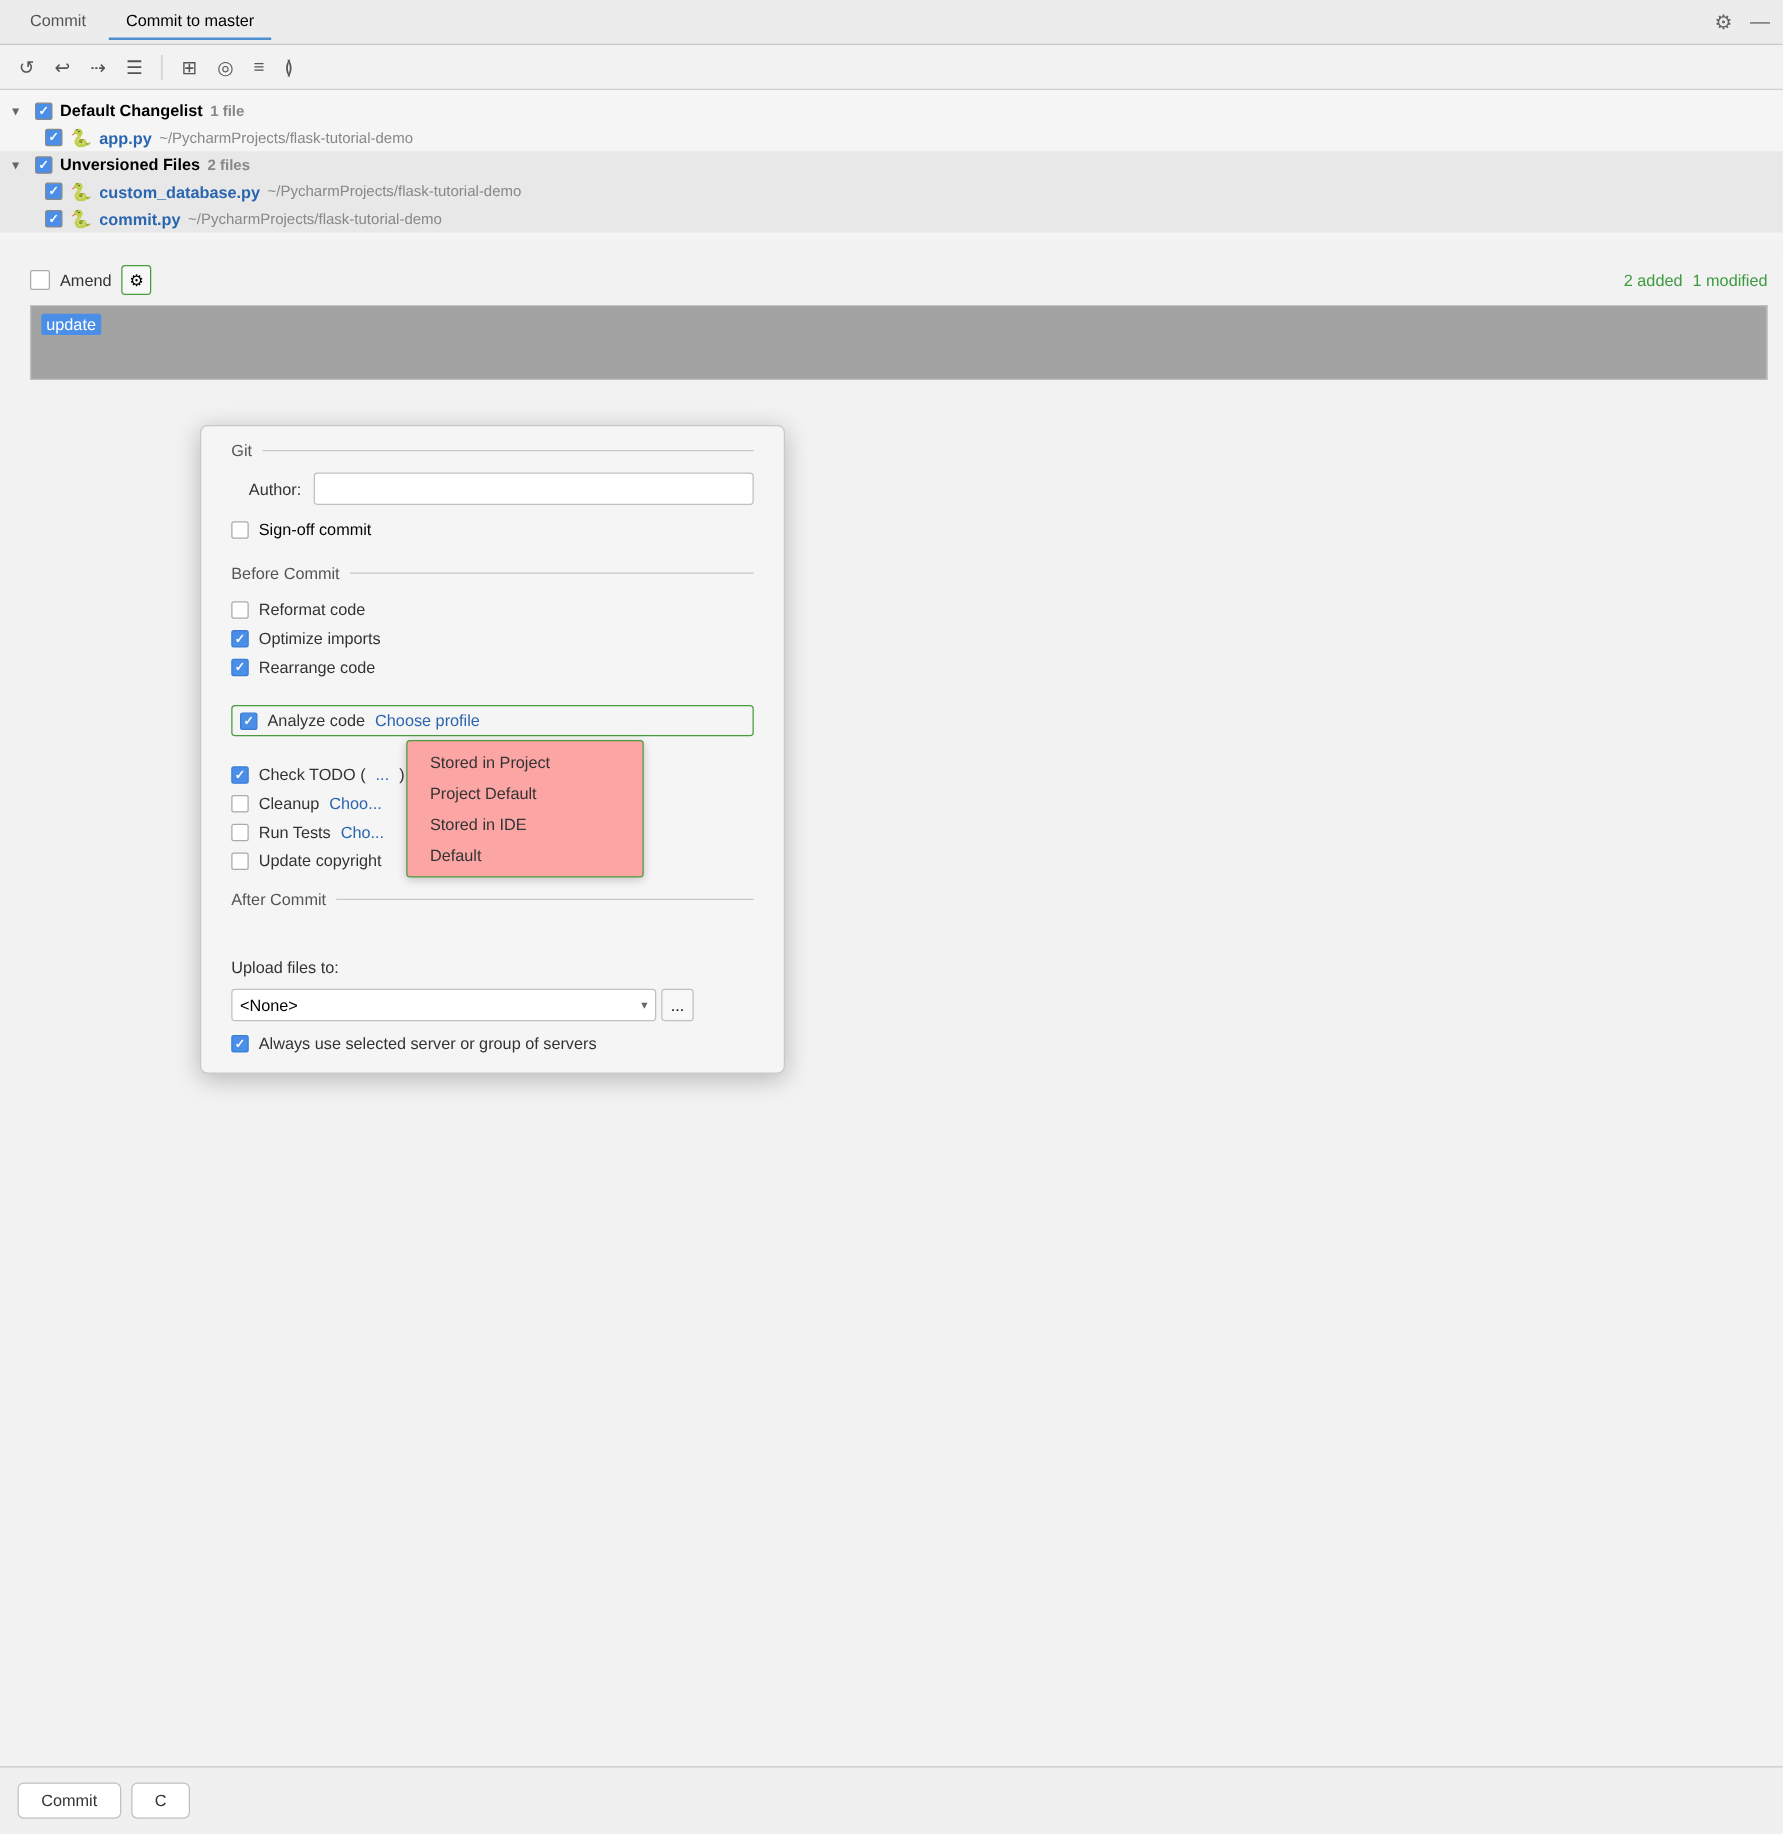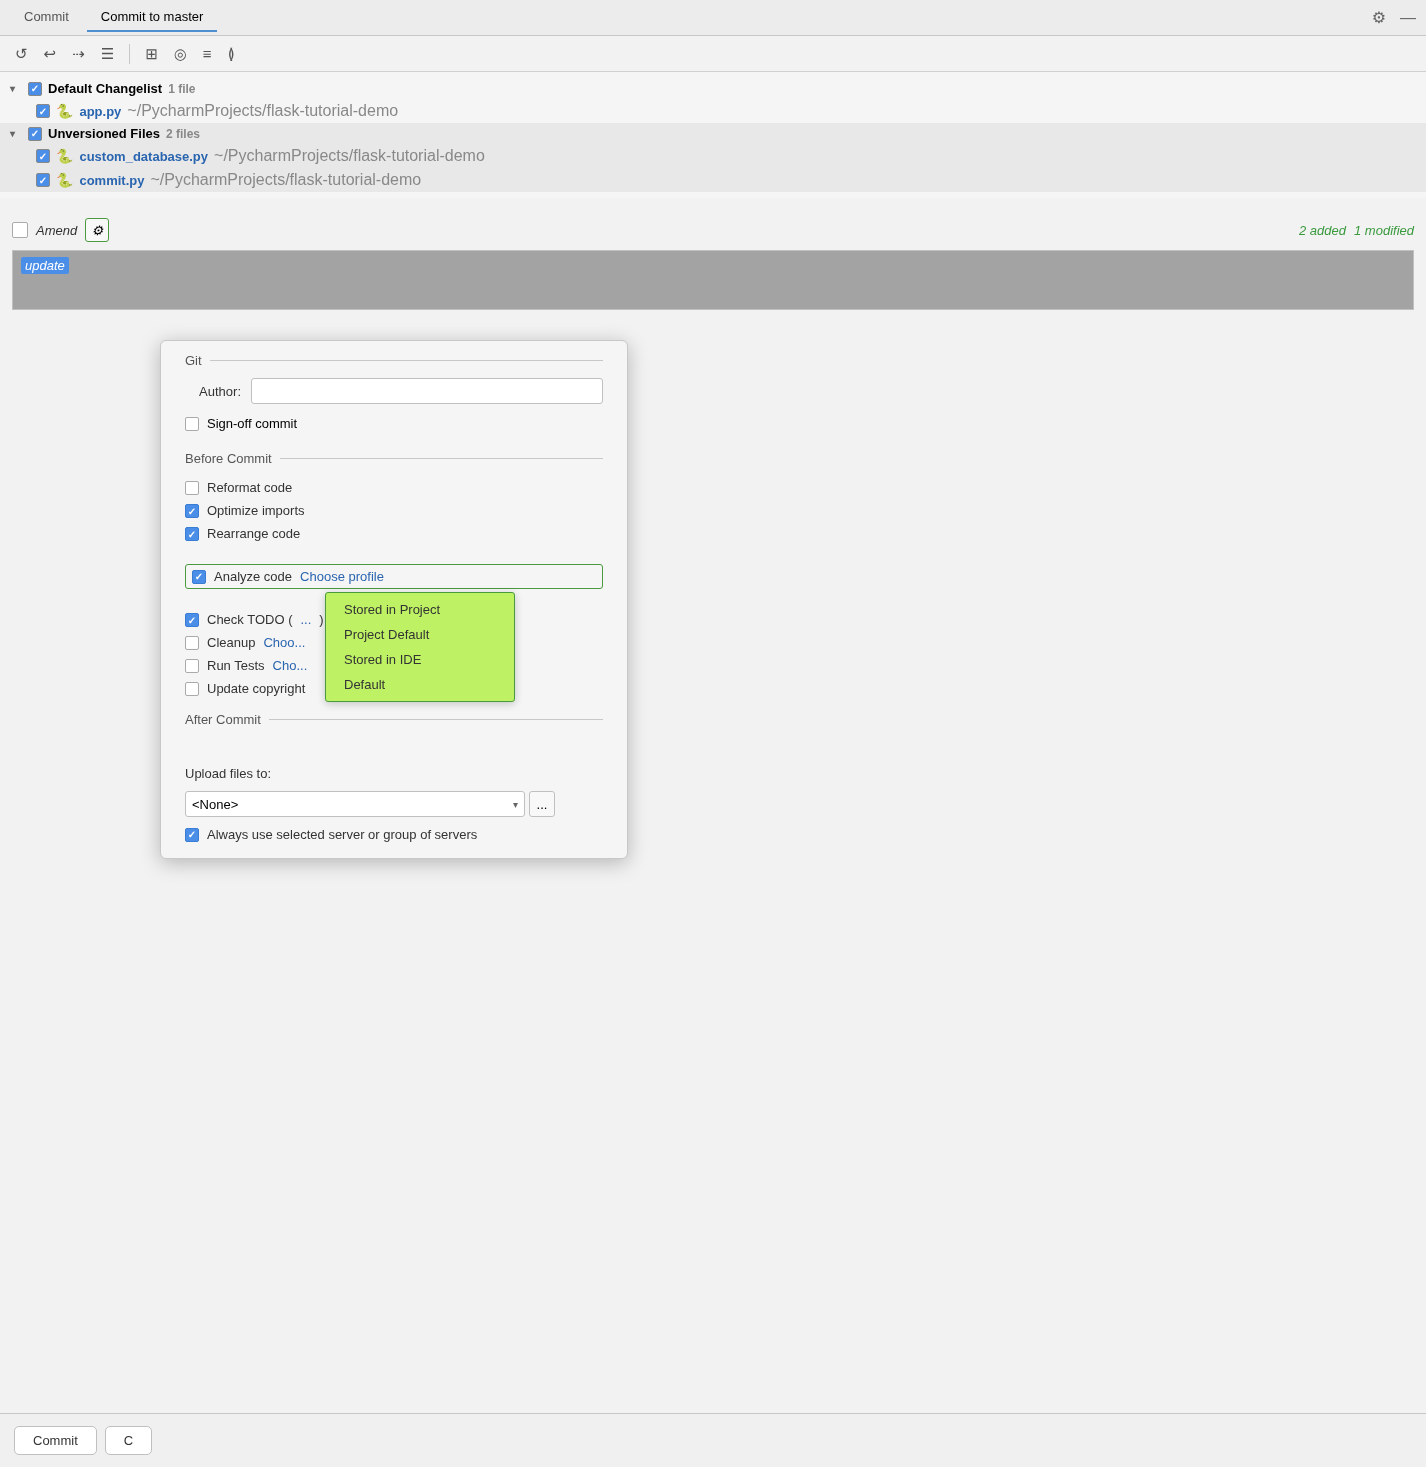--- a/index.html
+++ b/index.html
@@ -139,21 +139,21 @@
       width: 12px;
     }
 
     .file-name {
       font-weight: 600;
       color: #2a65b0;
     }
 
     .file-path {
       color: #888;
-      font-size: 16px;
+      font-size: 12px;
     }
 
     .count-badge {
       color: #888;
       font-size: 12px;
     }
 
     .amend-checkbox {
       width: 16px;
       height: 16px;
@@ -319,21 +319,21 @@
       border-radius: 3px;
       position: relative;
       background: #f5f5f5;
     }
 
     
     .profile-dropdown {
       position: absolute;
       top: 28px;
       left: 140px;
-      background: #bef264;
+      background: #fca5a5;
       border: 1px solid #4a9a3e;
       border-radius: 3px;
       box-shadow: 0 2px 8px rgba(0,0,0,0.2);
       z-index: 20;
       min-width: 190px;
       padding: 4px 0;
     }
 
     .dropdown-item {
       padding: 5px 18px;
@@ -487,21 +487,21 @@
       <span class="file-path">~/PycharmProjects/flask-tutorial-demo</span>
     </div>
     <div class="file-row unversioned-file-row">
       <span class="checkbox"></span>
       <span class="python-icon">🐍</span>
       <span class="file-name">commit.py</span>
       <span class="file-path">~/PycharmProjects/flask-tutorial-demo</span>
     </div>
   </div>
 
-  <div style="padding: 20px 12px 6px 12px; font-style: italic;">
+  <div style="padding: 20px 12px 6px 24px;">
     <div style="display:flex; align-items:center; gap:8px; margin-bottom:8px;">
       <div class="amend-checkbox"></div>
       <span class="amend-label">Amend</span>
       <div class="gear-btn">
         <span>⚙</span>
       </div>
       <div style="flex:1;"></div>
       <span style="color:#3a9a3e; font-size:13px;">2 added</span>
       <span style="color:#3a9a3e; font-size:13px;">1 modified</span>
     </div>

